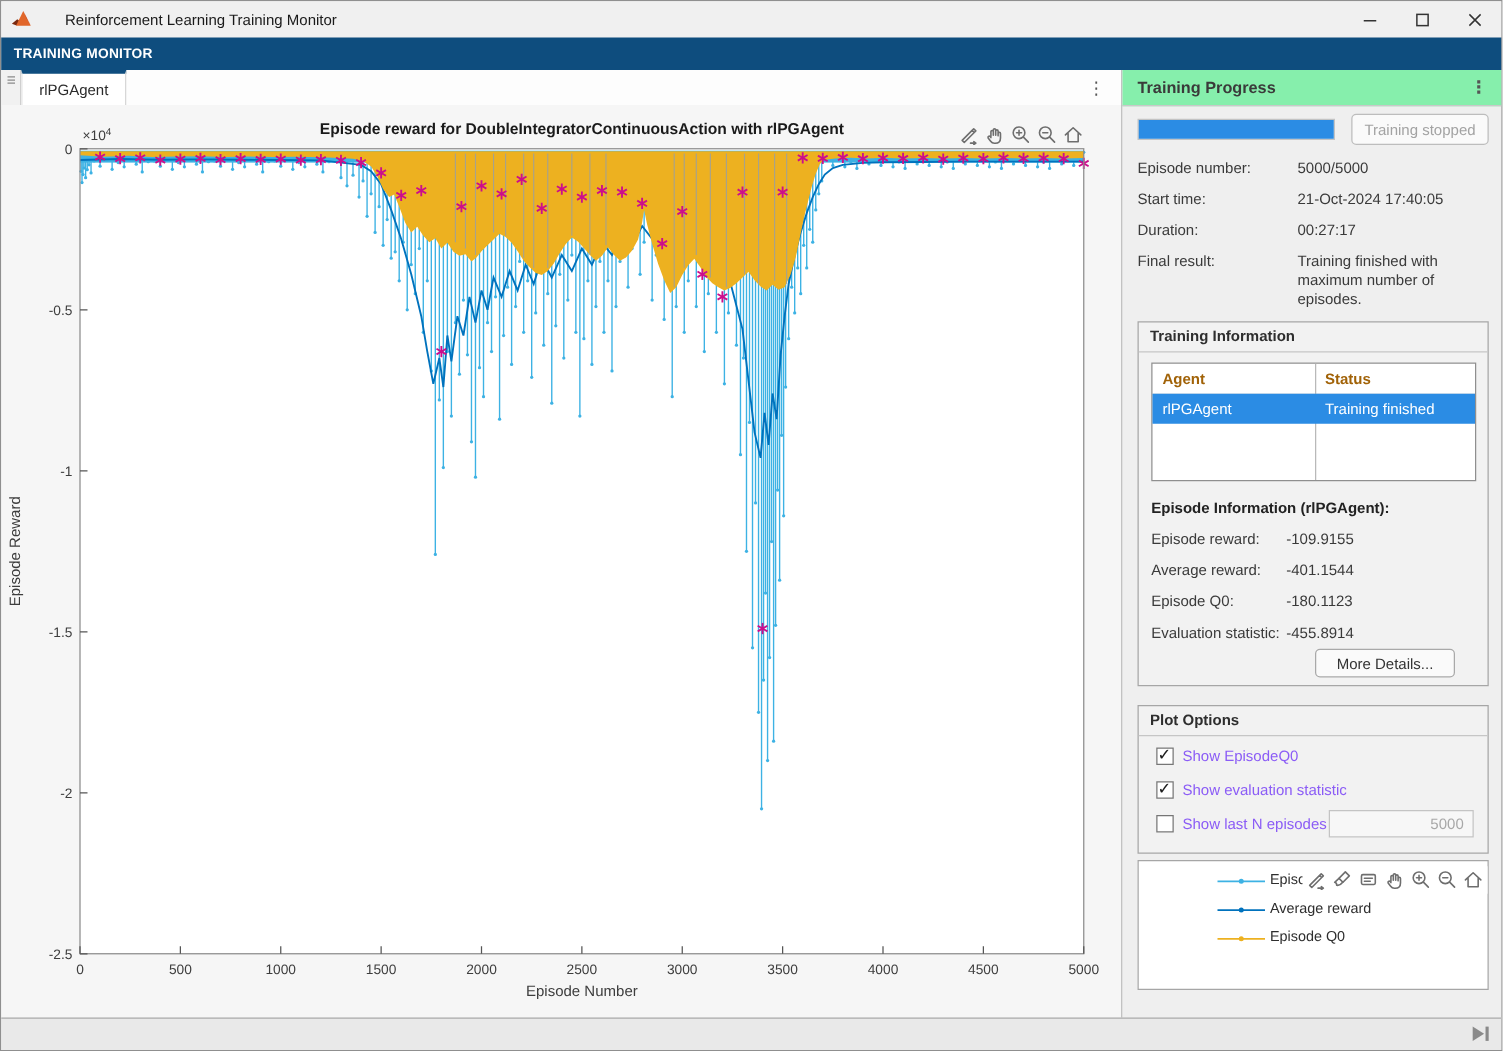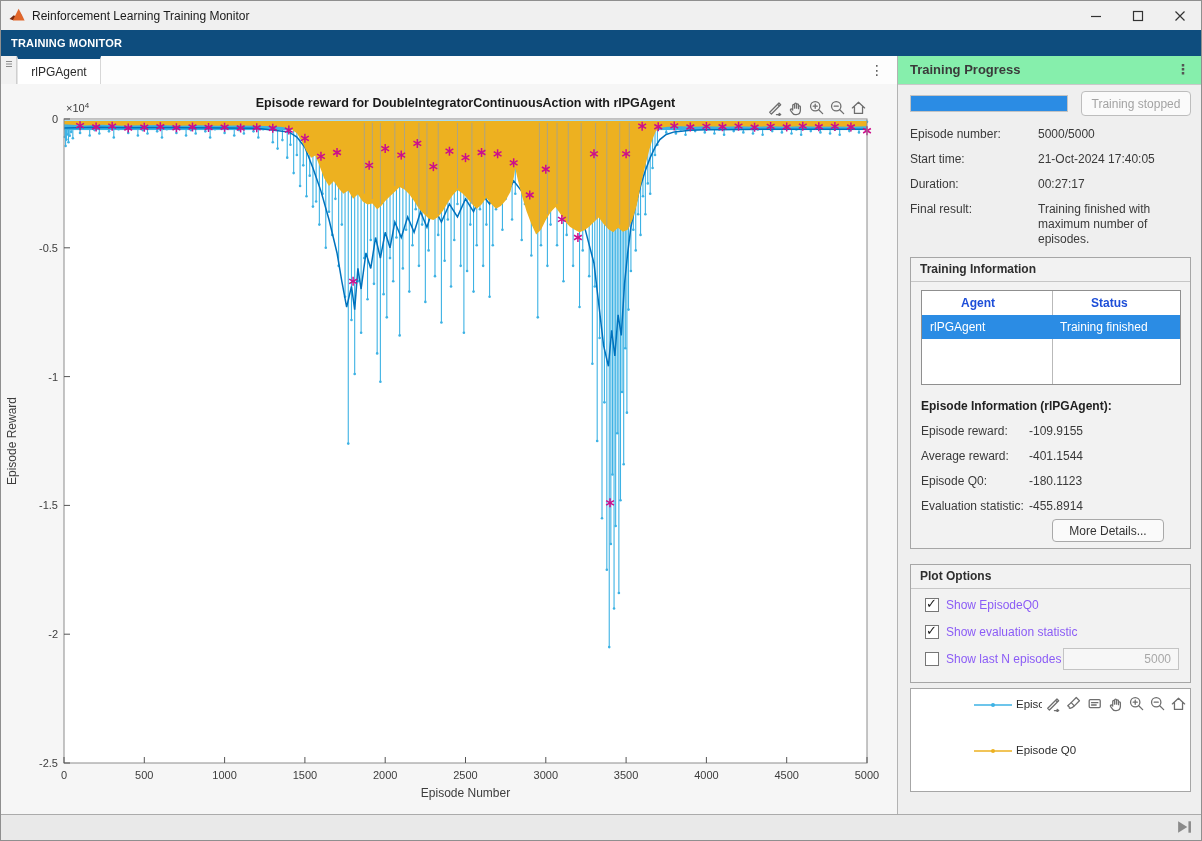--- a/index.html
+++ b/index.html
@@ -3,21 +3,21 @@
 <meta charset="utf-8">
 <style>
   html,body{margin:0;padding:0;background:#d9d9d9;}
   body{width:1202px;height:841px;position:relative;font-family:"Liberation Sans","DejaVu Sans",sans-serif;
        -webkit-font-smoothing:antialiased;overflow:hidden;}
   #window{position:absolute;inset:0;background:#f0f0f0;box-shadow:inset 0 0 0 1px #8f8f8f;}
 
   
   .titlebar{position:absolute;left:1px;top:1px;right:1px;height:29px;background:#f0f0f0;display:flex;align-items:center;}
   .titlebar .logo{margin-left:8px;width:20px;height:17px;}
-  .titlebar .wtitle{margin-left:3px;font-size:12px;color:#1a1a1a;}
+  .titlebar .wtitle{margin-left:23px;font-size:12px;color:#1a1a1a;}
   .winbtns{margin-left:auto;display:flex;height:100%;}
   .winbtn{width:42px;height:100%;display:flex;align-items:center;justify-content:center;cursor:default;}
   .winbtn svg{stroke:#333;stroke-width:1.2;fill:none;}
 
   
   .toolstrip{position:absolute;left:1px;top:30px;right:1px;height:26px;background:#0e4d7e;display:flex;align-items:center;}
   .toolstrip .ts-tab{color:#fff;font-size:11px;font-weight:bold;letter-spacing:.2px;padding:0 10px;}
 
   
   .tabstrip{position:absolute;left:1px;top:56px;width:896px;height:28px;background:#f6f6f6;border-bottom:1px solid #dcdcdc;}
@@ -49,21 +49,21 @@
 
   .fieldrow{position:absolute;left:12px;font-size:12px;color:#3a3a3a;}
   .fieldval{position:absolute;left:140px;font-size:12px;color:#3a3a3a;width:155px;line-height:15px;}
 
   .card{position:absolute;background:#f2f2f2;border:1px solid #a6a6a6;box-sizing:border-box;}
   .card-h{position:relative;height:23px;border-bottom:1px solid #c6c6c6;}
   .card-h .ct{position:absolute;left:9px;top:4px;font-size:12px;font-weight:bold;color:#2e2e2e;}
 
   .ti-table{position:absolute;left:10px;top:32px;width:260px;height:95px;background:#fff;border:1px solid #8f8f8f;box-sizing:border-box;}
   .ti-col{position:absolute;left:130px;top:0;bottom:0;width:1px;background:#b9b9b9;}
-  .ti-hrow{position:absolute;left:0;top:0;right:0;height:24px;border-bottom:1px solid #b9b9b9;font-size:12px;font-weight:bold;color:#1d4ed8;margin-left:31px;}
+  .ti-hrow{position:absolute;left:0;top:0;right:0;height:24px;border-bottom:1px solid #b9b9b9;font-size:12px;font-weight:bold;color:#a16207;}
   .ti-hrow .c1{position:absolute;left:8px;top:5px;} .ti-hrow .c2{position:absolute;left:138px;top:5px;}
   .ti-row-sel{position:absolute;left:0;top:24px;right:0;height:24px;background:#2b8ce4;color:#fff;font-size:12px;}
   .ti-row-sel .c1{position:absolute;left:8px;top:5px;} .ti-row-sel .c2{position:absolute;left:138px;top:5px;}
   .epi-title{position:absolute;left:10px;font-size:12px;font-weight:bold;color:#222;}
   .statlbl{position:absolute;left:10px;font-size:12px;color:#3a3a3a;}
   .statval{position:absolute;left:118px;font-size:12px;color:#3a3a3a;}
   .md-btn{position:absolute;right:26px;top:261px;width:112px;height:23px;}
 
   .cbrow{position:absolute;left:14px;display:flex;align-items:center;gap:7px;}
   .cbox{width:14px;height:14px;border:1.4px solid #767676;background:#fff;box-sizing:border-box;position:relative;}
@@ -905,20 +905,27 @@
     </div>
 
     <div class="card legendcard" style="left:12px;top:632px;width:281px;height:104px;">
       <div class="lg-row" style="top:6px">
         <span class="lg-sym"><svg width="40" height="20" viewBox="0 0 40 20">
       <line x1="1" y1="10" x2="39" y2="10" stroke="#3db2e4" stroke-width="1.4"></line>
       <circle cx="20" cy="10" r="2" fill="#3db2e4"></circle>
             </svg></span>
         <span class="lg-lbl">Episode reward</span>
       </div>
+      <div class="lg-row" style="top:29px">
+        <span class="lg-sym"><svg width="40" height="20" viewBox="0 0 40 20">
+      <line x1="1" y1="10" x2="39" y2="10" stroke="#0072BD" stroke-width="1.4"></line>
+      <circle cx="20" cy="10" r="2" fill="#0072BD"></circle>
+            </svg></span>
+        <span class="lg-lbl">Average reward</span>
+      </div>
       <div class="lg-row" style="top:52px">
         <span class="lg-sym"><svg width="40" height="20" viewBox="0 0 40 20">
       <line x1="1" y1="10" x2="39" y2="10" stroke="#EDB120" stroke-width="1.4"></line>
       <circle cx="20" cy="10" r="2" fill="#EDB120"></circle>
             </svg></span>
         <span class="lg-lbl">Episode Q0</span>
       </div>
 
       <div class="lg-toolbar">
         <div class="tbtn">

